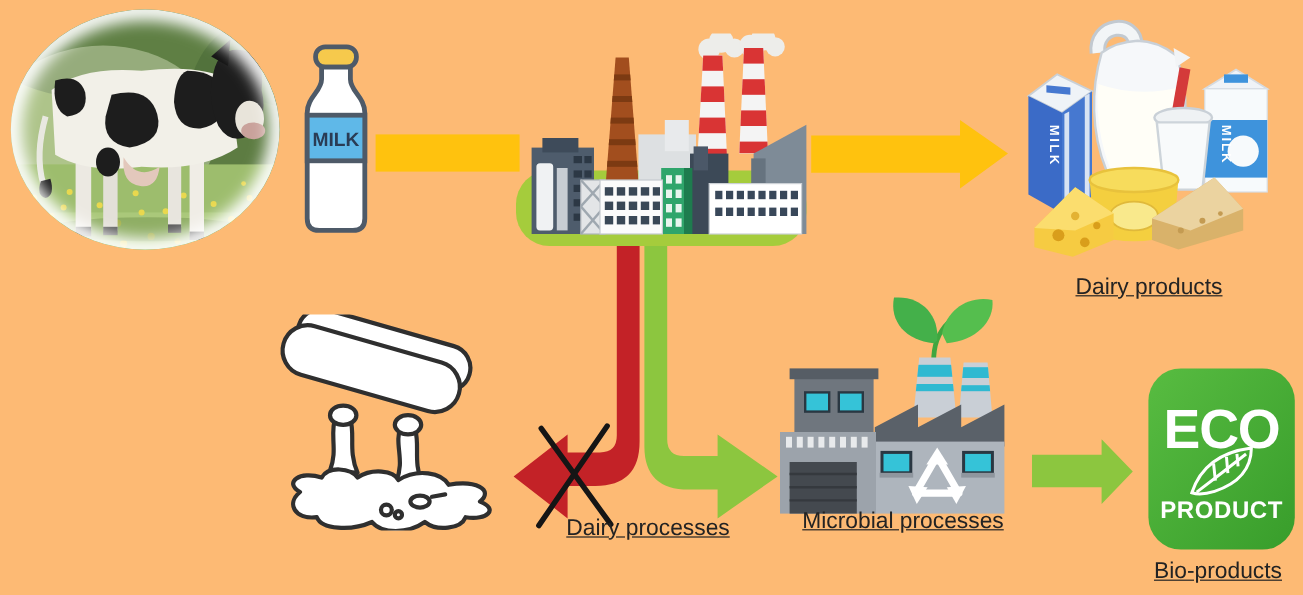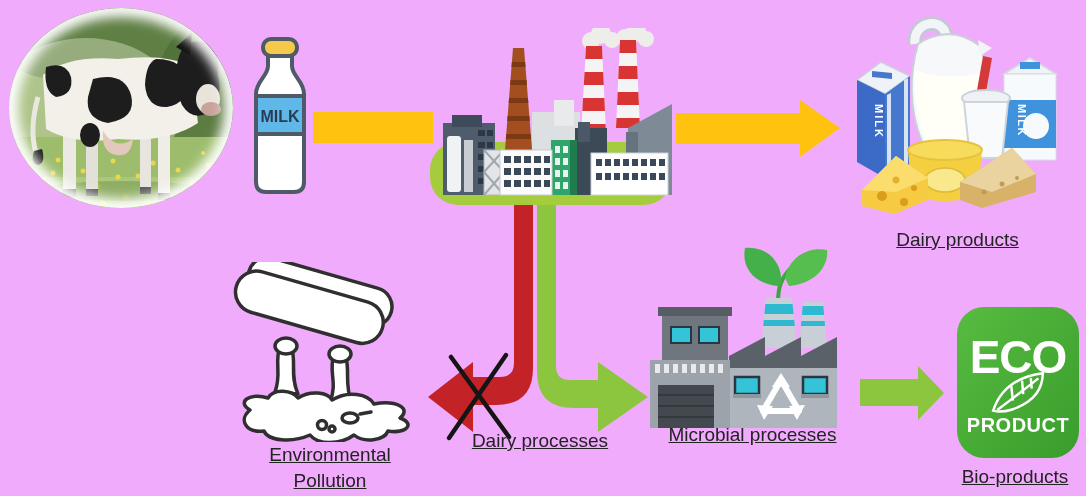--- a/index.html
+++ b/index.html
@@ -1,16 +1,16 @@
 <!DOCTYPE html>
 <html><head>
 <meta charset="utf-8">
 <style>
   html,body{margin:0;padding:0;background:#fff;}
-  .canvas{position:relative;width:1086px;height:496px;background:#f0abfc;overflow:hidden;
+  .canvas{position:relative;width:1086px;height:496px;background:#fdba74;overflow:hidden;
           font-family:"Liberation Sans",sans-serif;}
   .abs{position:absolute;}
   .lbl{position:absolute;font:400 19px/26px "Liberation Sans",sans-serif;color:#232323;text-align:center;text-decoration:underline;}
 </style>
 </head>
 <body>
 
 <div class="canvas">
 
   <svg class="abs" style="left:0;top:0" width="1086" height="496" viewBox="0 0 1086 496">
@@ -389,24 +389,20 @@
     <g transform="translate(62,86) rotate(-22)" stroke="#ffffff" stroke-width="2.5" fill="none">
       <path d="M -30,8 Q -8,-18 30,-8 Q 20,16 -12,14 Q -24,13 -30,8 Z"></path>
       <path d="M -26,9 Q 0,2 24,-5"></path>
       <path d="M -8,6 L -4,-8 M 4,4 L 8,-9 M 14,2 L 17,-8"></path>
     </g>
     <text x="62" y="126" text-anchor="middle" font-family="Liberation Sans, sans-serif" font-size="20" font-weight="bold" letter-spacing="0.5" fill="#ffffff">PRODUCT</text>
   </svg>
 
   <div class="lbl" style="left:855px;top:227px;width:205px">Dairy products</div>
 
-  <div class="lbl" style="left:230px;top:442px;width:200px">
-    <div>Environmental</div>
-    <div>Pollution</div>
-  </div>
 
   <div class="lbl" style="left:440px;top:428px;width:200px">
     <div>Dairy processes</div>
   </div>
 
   <div class="lbl" style="left:645px;top:422px;width:215px">Microbial processes</div>
 
   <div class="lbl" style="left:930px;top:464px;width:170px">Bio-products</div>
 
 </div>

